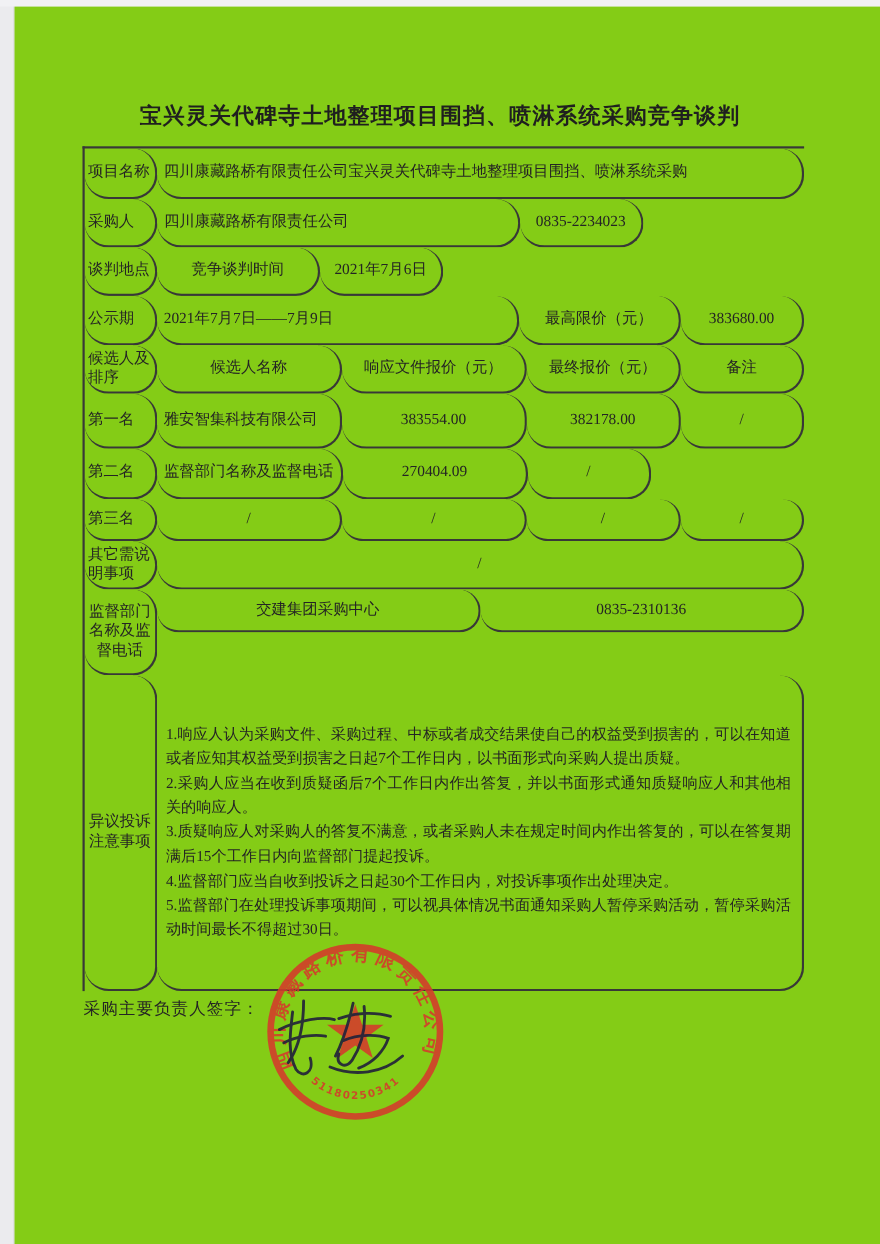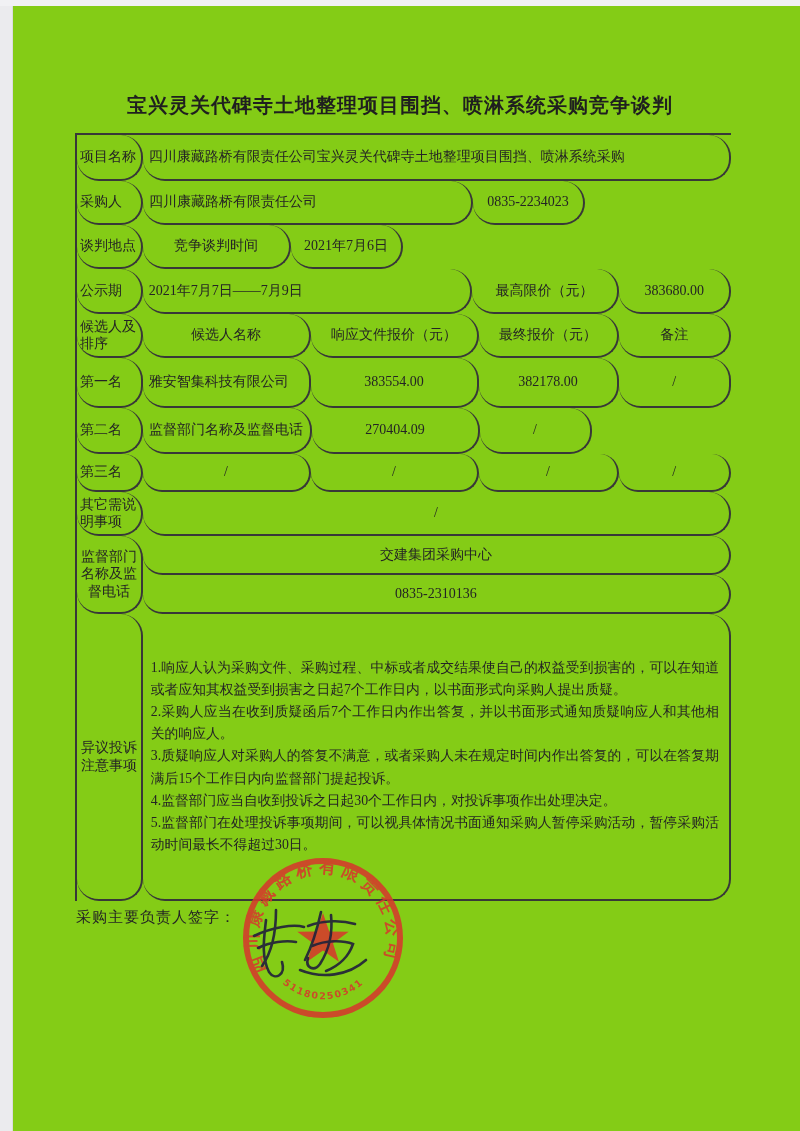--- a/index.html
+++ b/index.html
@@ -48,21 +48,21 @@
   .w-name  { width:169px; }
   .w-doc   { width:168px; }
   .w-fin   { width:141px; }
   .w-rem   { width:112px;text-align:right; }
   
   .h-r1 { height:46px; } .h-r2 { height:44px; } .h-r3 { height:44px; }
   .h-r4 { height:45px; } .h-r5 { height:44px; } .h-r6 { height:50px; }
   .h-r7 { height:46px; } .h-r8 { height:38px; } .h-r9 { height:44px; }
   .h-sup { height:78px; } .h-obj { height:287px; }
   .w-span { width:590px; }
-  .sup-right { display:flex; flex-direction:column; width:590px;align-items:center; }
+  .sup-right { display:flex; flex-direction:row; width:590px; }
   .sup-right .cell { width:100%; height:39px; }
   .obj-text { align-items:center; padding:10px 10px 10px 8px; }
   .obj-text .inner { width:100%; }
   .obj-text p { font-size:13.8px; line-height:1.6; text-align:justify; }
   
   .sig-label {
     position:absolute; left:76px; top:908px; font-size:15px;
     letter-spacing:1px; color:#242424;
   }
   .stamp { position:absolute; left:237px; top:852px; width:172px; height:172px; z-index:2; }

